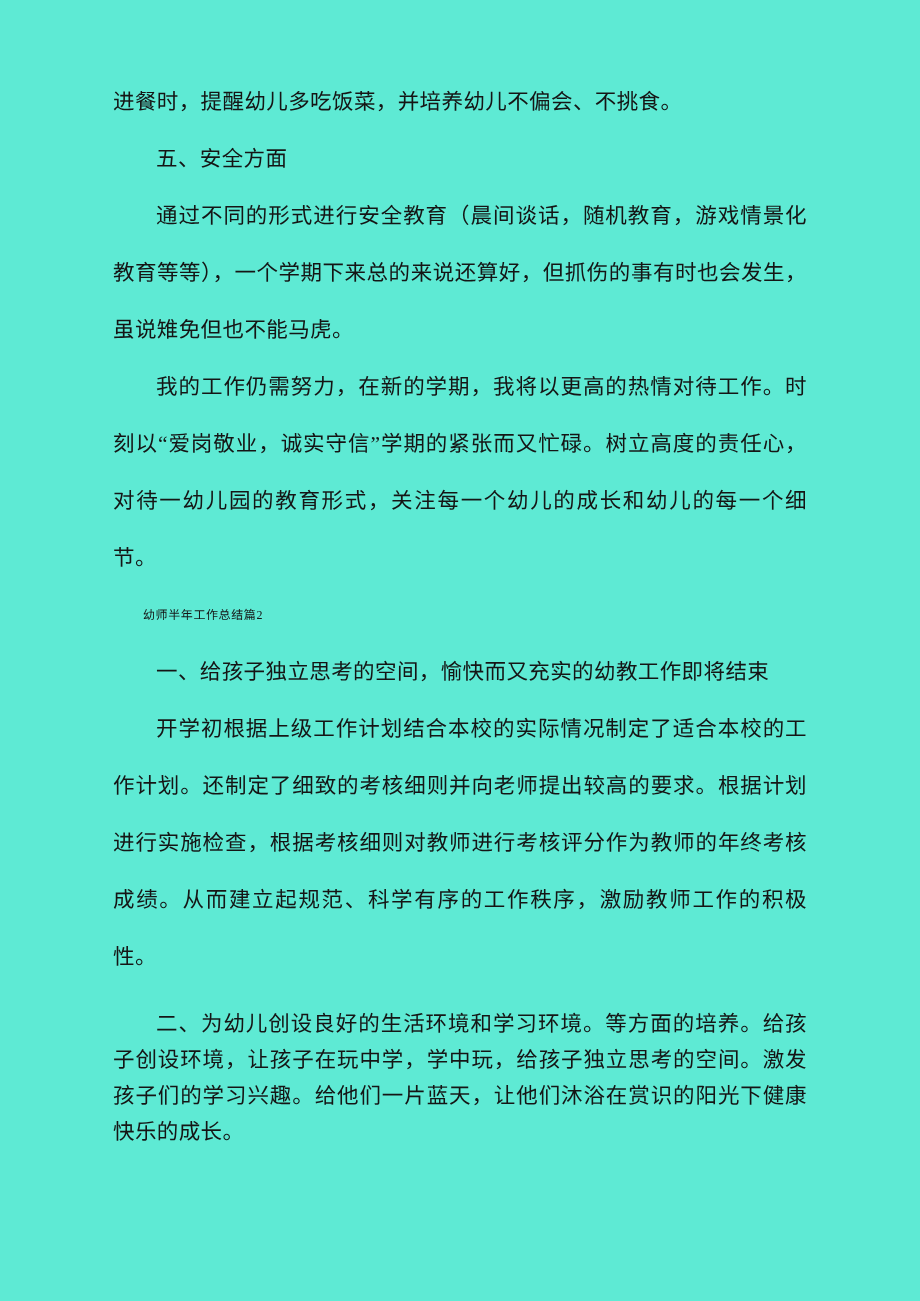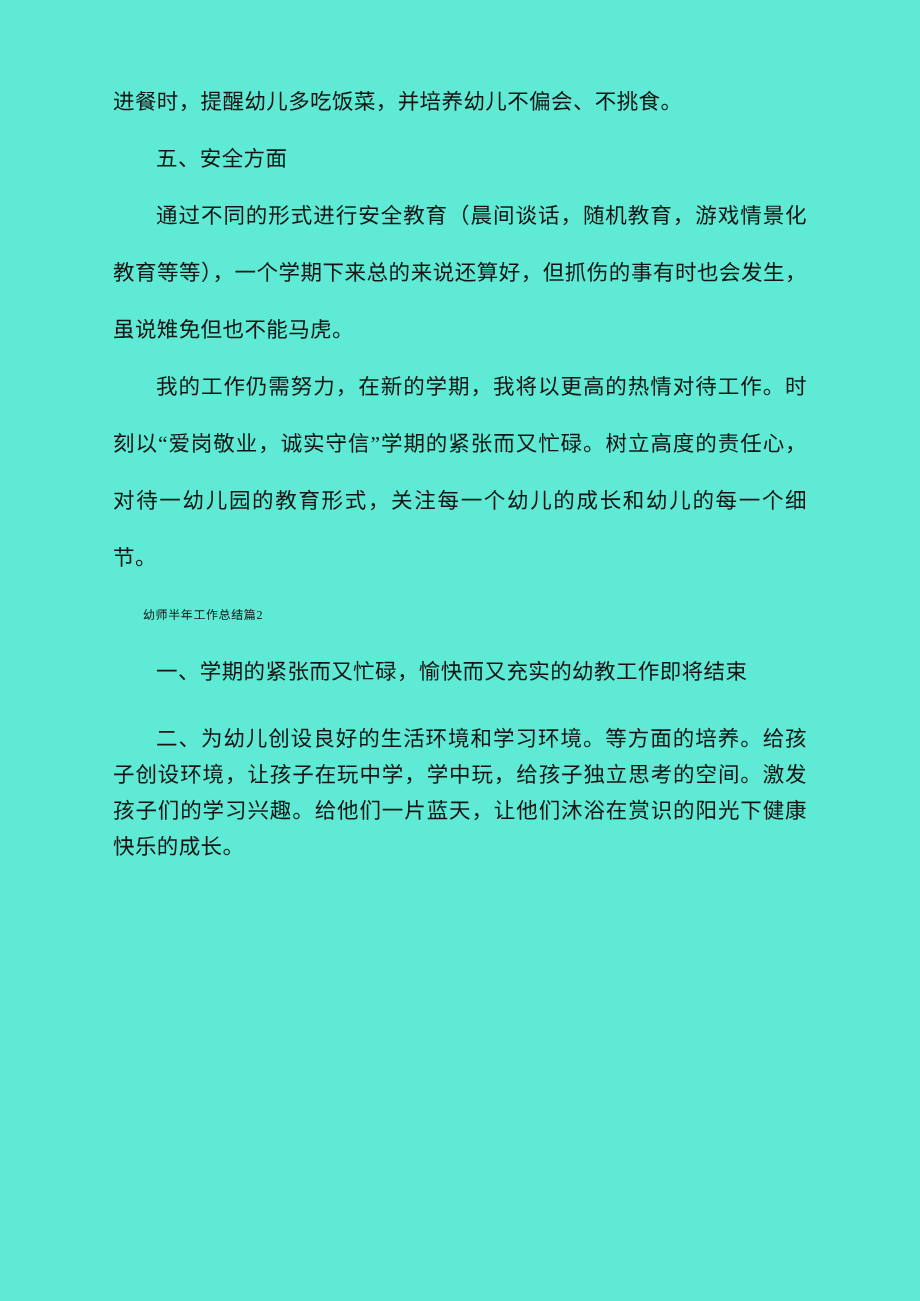--- a/index.html
+++ b/index.html
@@ -78,20 +78,21 @@
     <p class="para">进餐时，提醒幼儿多吃饭菜，并培养幼儿不偏会、不挑食。</p>
 
     <p class="para indent">五、安全方面</p>
 
     <p class="para indent">通过不同的形式进行安全教育（晨间谈话，随机教育，游戏情景化教育等等），一个学期下来总的来说还算好，但抓伤的事有时也会发生，虽说雉免但也不能马虎。</p>
 
     <p class="para indent">我的工作仍需努力，在新的学期，我将以更高的热情对待工作。时刻以“爱岗敬业，诚实守信”学期的紧张而又忙碌。树立高度的责任心，对待一幼儿园的教育形式，关注每一个幼儿的成长和幼儿的每一个细节。</p>
 
     <p class="subtitle">幼师半年工作总结篇2</p>
 
-    <p class="para indent">一、学期的紧张而又忙碌，愉快而又充实的幼教工作即将结束</p>
+    <p class="para indent">一、给孩子独立思考的空间，愉快而又充实的幼教工作即将结束</p>
 
 
+    <p class="para indent">开学初根据上级工作计划结合本校的实际情况制定了适合本校的工作计划。还制定了细致的考核细则并向老师提出较高的要求。根据计划进行实施检查，根据考核细则对教师进行考核评分作为教师的年终考核成绩。从而建立起规范、科学有序的工作秩序，激励教师工作的积极性。</p>
 
     <p class="para tight lead">二、为幼儿创设良好的生活环境和学习环境。等方面的培养。给孩子创设环境，让孩子在玩中学，学中玩，给孩子独立思考的空间。激发孩子们的学习兴趣。给他们一片蓝天，让他们沐浴在赏识的阳光下健康快乐的成长。</p>
 
   </div>
 </div>
 
 </body></html>

